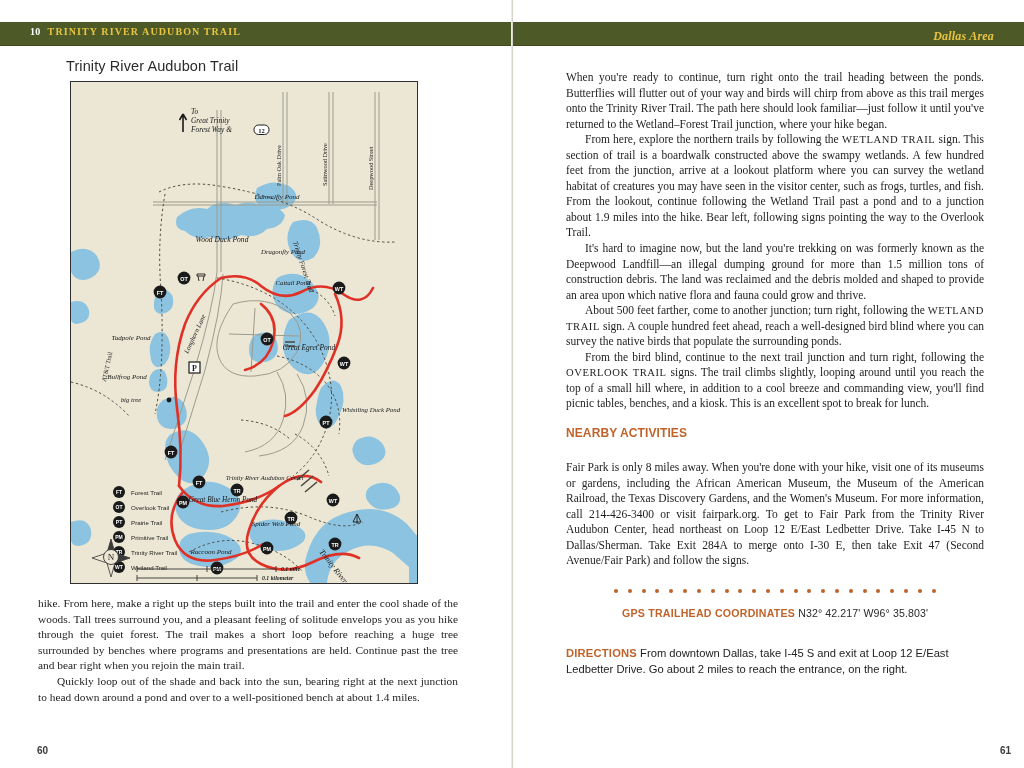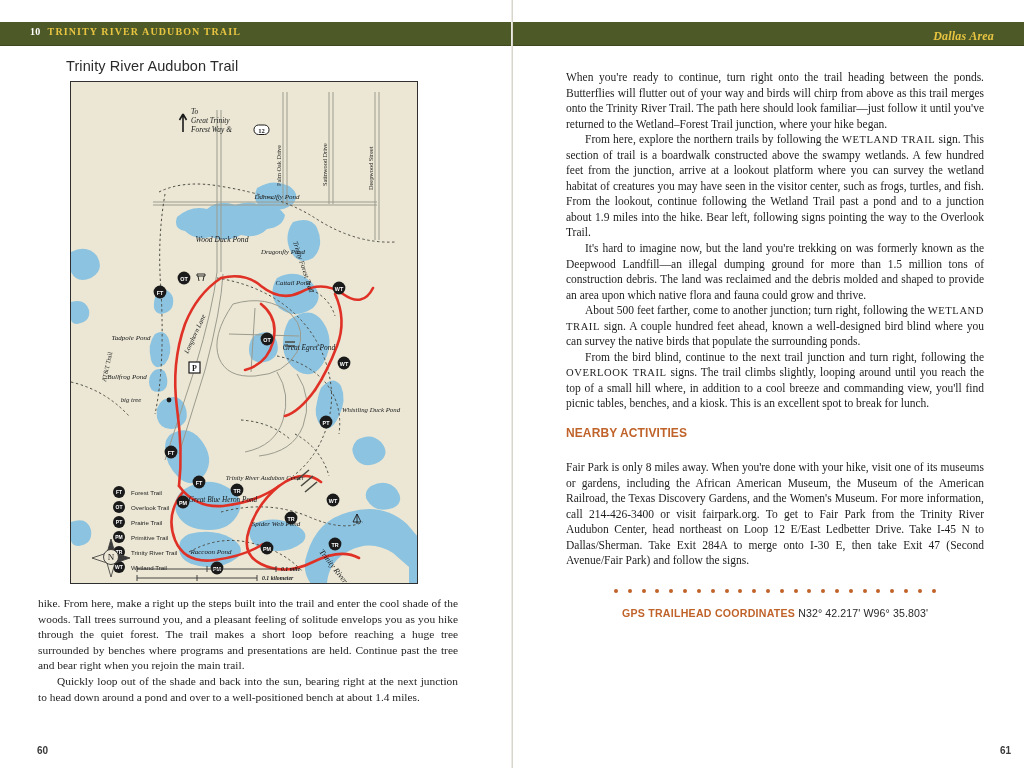--- a/index.html
+++ b/index.html
@@ -377,21 +377,21 @@
   <div class="pgnum pgnum-l">60</div>
 
   <div class="right-col">
 
     <p class="body-p">When you're ready to continue, turn right onto the trail heading between the ponds. Butterflies will flutter out of your way and birds will chirp from above as this trail merges onto the Trinity River Trail. The path here should look familiar—just follow it until you've returned to the Wetland–Forest Trail junction, where your hike began.</p>
 
     <p class="body-p ind"><span>From here, explore the northern trails by following the </span><span class="sc">WETLAND TRAIL</span><span> sign. This section of trail is a boardwalk constructed above the swampy wetlands. A few hundred feet from the junction, arrive at a lookout platform where you can survey the wetland habitat of creatures you may have seen in the visitor center, such as frogs, turtles, and fish. From the lookout, continue following the Wetland Trail past a pond and to a junction about 1.9 miles into the hike. Bear left, following signs pointing the way to the Overlook Trail.</span></p>
 
     <p class="body-p ind">It's hard to imagine now, but the land you're trekking on was formerly known as the Deepwood Landfill—an illegal dumping ground for more than 1.5 million tons of construction debris. The land was reclaimed and the debris molded and shaped to provide an area upon which native flora and fauna could grow and thrive.</p>
 
-    <p class="body-p ind"><span>About 500 feet farther, come to another junction; turn right, following the </span><span class="sc">WETLAND TRAIL</span><span> sign. A couple hundred feet ahead, known a well-designed bird blind where you can survey the native birds that populate the surrounding ponds.</span></p>
+    <p class="body-p ind"><span>About 500 feet farther, come to another junction; turn right, following the </span><span class="sc">WETLAND TRAIL</span><span> sign. A couple hundred feet ahead, reach a well-designed bird blind where you can survey the native birds that populate the surrounding ponds.</span></p>
 
     <p class="body-p ind"><span>From the bird blind, continue to the next trail junction and turn right, following the </span><span class="sc">OVERLOOK TRAIL</span><span> signs. The trail climbs slightly, looping around until you reach the top of a small hill where, in addition to a cool breeze and commanding view, you'll find picnic tables, benches, and a kiosk. This is an excellent spot to break for lunch.</span></p>
 
 
     <h2 class="sec">NEARBY ACTIVITIES</h2>
     <p class="body-p">Fair Park is only 8 miles away. When you're done with your hike, visit one of its museums or gardens, including the African American Museum, the Museum of the American Railroad, the Texas Discovery Gardens, and the Women's Museum. For more information, call 214-426-3400 or visit fairpark.org. To get to Fair Park from the Trinity River Audubon Center, head northeast on Loop 12 E/East Ledbetter Drive. Take I-45 N to Dallas/Sherman. Take Exit 284A to merge onto I-30 E, then take Exit 47 (Second Avenue/Fair Park) and follow the signs.</p>
 
     <div class="dots">
       <i></i>
         <i></i>
@@ -417,16 +417,20 @@
         <i></i>
         <i></i>
         <i></i>
     </div>
 
     <div class="gps-line">
       <span class="gps-label">GPS TRAILHEAD COORDINATES</span>
       <span>N32° 42.217'  W96° 35.803'</span>
     </div>
 
+    <div class="dir-block">
+      <span class="dir-label">DIRECTIONS</span>
+      <span>From downtown Dallas, take I-45 S and exit at Loop 12 E/East Ledbetter Drive. Go about 2 miles to reach the entrance, on the right.</span>
+    </div>
   </div>
 
   <div class="pgnum pgnum-r">61</div>
 </div>
 
 </body></html>

